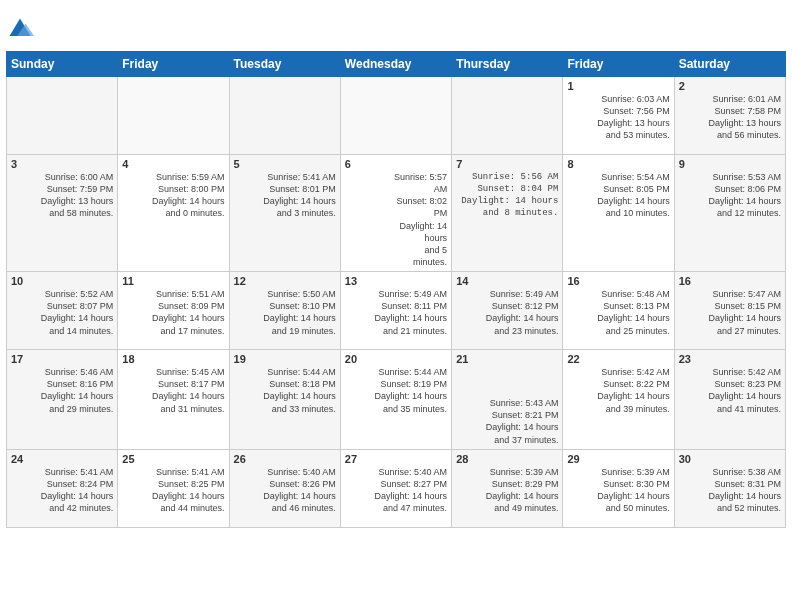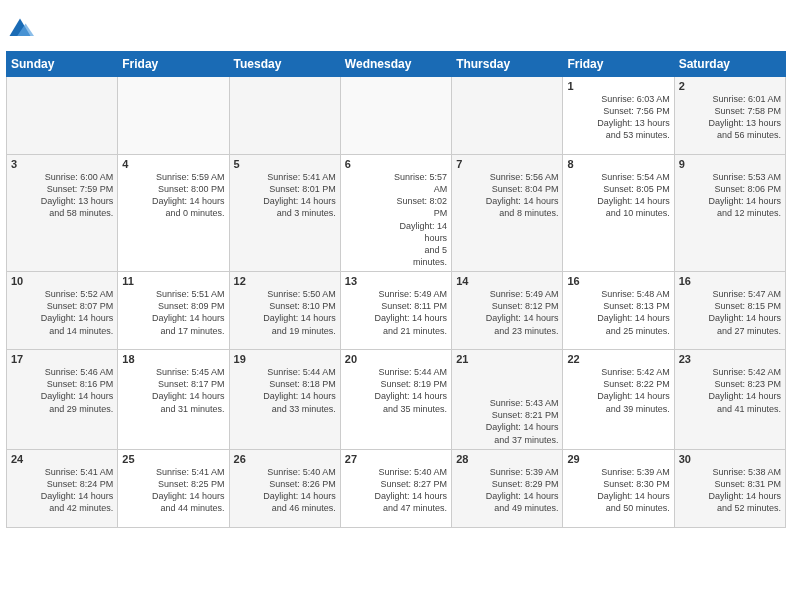--- a/index.html
+++ b/index.html
@@ -133,21 +133,21 @@
           </td>
           <td class="has-data">
             <span class="day-num">6</span>
             <div class="day-info" style="white-space: pre-line; margin-left: 44px;">Sunrise: 5:57 AM
 Sunset: 8:02 PM
 Daylight: 14 hours
 and 5 minutes.</div>
           </td>
           <td class="has-data">
             <span class="day-num">7</span>
-            <div class="day-info" style="white-space: pre-line;">Sunrise: 5:56 AM
+            <div class="day-info" style="white-space: pre-line; font-family: Liberation Mono, monospace;">Sunrise: 5:56 AM
 Sunset: 8:04 PM
 Daylight: 14 hours
 and 8 minutes.</div>
           </td>
           <td class="has-data">
             <span class="day-num">8</span>
             <div class="day-info" style="white-space: pre-line;">Sunrise: 5:54 AM
 Sunset: 8:05 PM
 Daylight: 14 hours
 and 10 minutes.</div>

